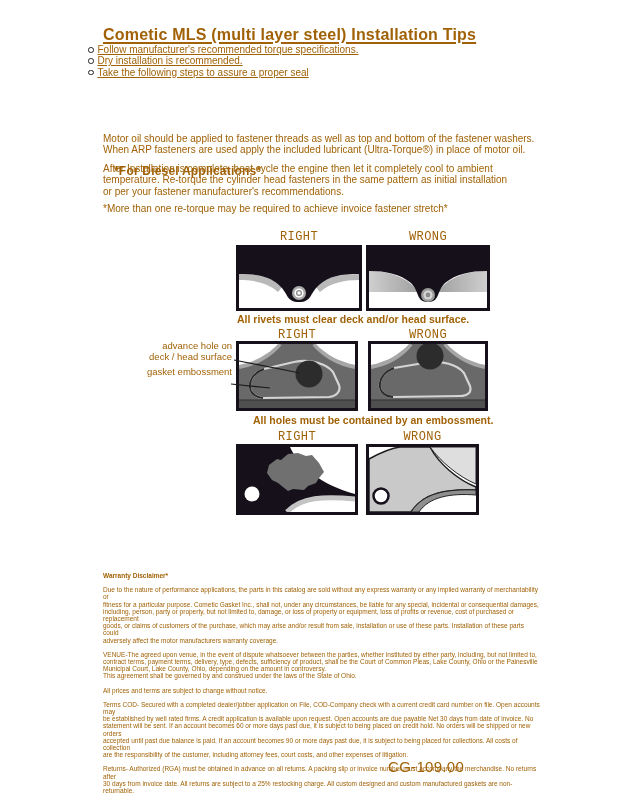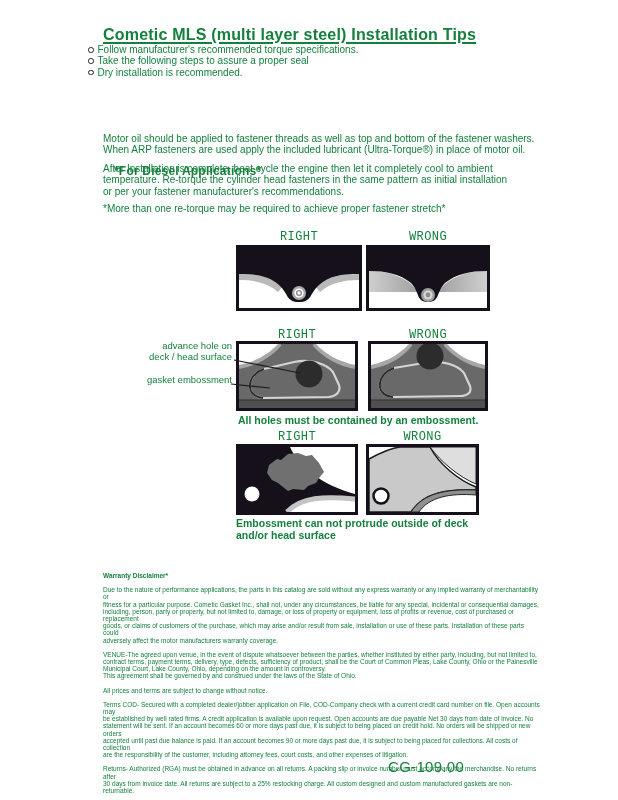--- a/index.html
+++ b/index.html
@@ -1,21 +1,21 @@
 <!DOCTYPE html>
 <html><head>
 <meta charset="utf-8">
 <style>
   html,body{margin:0;padding:0;background:#ffffff;}
   .page{position:relative;width:562px;height:800px;background:#ffffff;
-        font-family:"Liberation Sans",sans-serif;color:#15803d;overflow:hidden;}
+        font-family:"Liberation Sans",sans-serif;color:#a16207;overflow:hidden;}
   .abs{position:absolute;}
   .title{font-size:16px;font-weight:bold;text-decoration:underline;
          text-decoration-thickness:1.5px;text-underline-offset:2px;letter-spacing:.2px;}
-  .bullet-row{display:flex;align-items:flex-start;font-size:10px;line-height:11.4px;height:11.4px;}
+  .bullet-row{display:flex;align-items:flex-start;font-size:10px;line-height:11.4px;height:11.4px;text-decoration:underline;}
   .marker-o{width:3.5px;height:3.5px;border:1px solid #222;border-radius:50%;
             margin:3px 4px 0 0;flex:none;}
   .marker-dot{width:4px;height:4px;background:#222;border-radius:50%;
               margin:3px 4px 0 0;flex:none;}
   .sub{padding-left:24px;}
   .section-heading{font-size:12px;font-weight:bold;letter-spacing:.2px;}
   .body-text{font-size:10px;line-height:11.4px;white-space:pre-line;width:445px;}
   .rw-label{font-size:12px;text-align:center;letter-spacing:.4px;font-family:Liberation Mono, monospace;}
   .caption{font-size:10.5px;font-weight:bold;line-height:12px;white-space:pre-line;}
   .side-label{font-size:9.5px;line-height:11px;text-align:right;}
@@ -32,35 +32,35 @@
 
   <div class="abs title" style="left:103px;top:26px;">Cometic MLS (multi layer steel) Installation Tips</div>
 
   <div class="abs" style="left:88px;top:44px;">
     <div class="bullet-row">
       <span class="marker-o"></span>
       <span>Follow manufacturer's recommended torque specifications.</span>
     </div>
     <div class="bullet-row">
       <span class="marker-o"></span>
-      <span>Take the following steps to assure a proper seal</span>
+      <span>Dry installation is recommended.</span>
     </div>
     <div class="bullet-row">
       <span class="marker-o"></span>
-      <span>Dry installation is recommended.</span>
+      <span>Take the following steps to assure a proper seal</span>
     </div>
   </div>
 
   <div class="abs section-heading" style="left:114px;top:116px;margin-top:48px;">*For Diesel Applications*</div>
   <div class="abs body-text" style="left:103px;top:133px;">Motor oil should be applied to fastener threads as well as top and bottom of the fastener washers.
 When ARP fasteners are used apply the included lubricant (Ultra-Torque®) in place of motor oil.</div>
   <div class="abs body-text" style="left:103px;top:163px;">After Installation is complete, heat cycle the engine then let it completely cool to ambient
 temperature. Re-torque the cylinder head fasteners in the same pattern as initial installation
 or per your fastener manufacturer's recommendations.</div>
-  <div class="abs body-text" style="left:103px;top:203px;">*More than one re-torque may be required to achieve proper fastener stretch*</div>
+  <div class="abs body-text" style="left:103px;top:203px;">*More than one re-torque may be required to achieve invoice fastener stretch*</div>
 
   <div class="abs rw-label" style="left:236px;top:230px;width:126px;">RIGHT</div>
   <div class="abs rw-label" style="left:366px;top:230px;width:124px;">WRONG</div>
 
   <svg class="abs" style="left:236px;top:245px;" width="126" height="66" viewBox="0 0 126 66">
     <rect x="1.5" y="1.5" width="123" height="63" fill="#ffffff" stroke="#15101a" stroke-width="3"></rect>
     <path d="M3,29 C22,29 36,32 47,41 L42,47 C32,38 18,35 3,35 Z" fill="#b9b9b9"></path>
     <path d="M123,29 C104,29 90,32 79,41 L84,47 C94,38 108,35 123,35 Z" fill="#b9b9b9"></path>
     <path d="M3,3 H123 V29 C105,29 93,31 83,40 C73,49 76,57 63,57 C50,57 53,49 43,40 C33,31 21,29 3,29 Z" fill="#15101a"></path>
     <circle cx="63" cy="48" r="7" fill="#aaaaaa"></circle>
@@ -84,27 +84,28 @@
     <path d="M3,26 C20,26 34,30 45,39 C49,43 51,45 53,47 L3,47 Z" fill="url(#gwl)"></path>
     <path d="M121,26 C104,26 90,30 79,39 C75,43 73,45 71,47 L121,47 Z" fill="url(#gwr)"></path>
     <rect x="3" y="47" width="118" height="16" fill="#ffffff"></rect>
     <path d="M3,3 H121 V26 C104,26 90,29 79,38 C70,47 74,57 62,57 C50,57 54,47 45,38 C34,29 20,26 3,26 Z" fill="#15101a"></path>
     <circle cx="62" cy="50" r="7" fill="#9a9a9a"></circle>
     <circle cx="62" cy="50" r="4.6" fill="#d6d6d6"></circle>
     <circle cx="62" cy="50" r="2.4" fill="#8a8a8a"></circle>
     <rect x="1.5" y="1.5" width="121" height="63" fill="none" stroke="#15101a" stroke-width="3"></rect>
   </svg>
 
+  <div class="abs caption" style="left:237px;top:313px;">All rivets must clear deck and/or head surface.</div>
 
   <div class="abs rw-label" style="left:236px;top:328px;width:122px;">RIGHT</div>
   <div class="abs rw-label" style="left:368px;top:328px;width:120px;">WRONG</div>
 
   <div class="abs side-label" style="left:100px;top:340px;width:132px;white-space:pre-line;">advance hole on
 deck / head surface</div>
-  <div class="abs side-label" style="left:100px;top:374px;width:132px;">gasket embossment</div>
+  <div class="abs side-label" style="left:100px;top:366px;width:132px;">gasket embossment</div>
 
   <svg class="abs" style="left:236px;top:341px;" width="122" height="70" viewBox="0 0 122 70">
     <rect x="1.5" y="1.5" width="119" height="67" fill="#696969" stroke="#15101a" stroke-width="3"></rect>
     <path d="M44,3 C35,14 20,23 3,26" stroke="#a6a6a6" stroke-width="4" fill="none"></path>
     <path d="M78,3 C87,14 102,23 119,26" stroke="#a6a6a6" stroke-width="4" fill="none"></path>
     <path d="M3,3 L42,3 C33,13 19,21 3,24 Z" fill="#ffffff"></path>
     <path d="M119,3 L80,3 C89,13 103,21 119,24 Z" fill="#ffffff"></path>
     <rect x="3" y="59" width="116" height="8" fill="#4f4f4f"></rect>
     <line x1="3" y1="59" x2="119" y2="59" stroke="#303030" stroke-width="1.2"></line>
     <path d="M27,57 C17,56 13,50 14,43 C15,36 20,31 28,28 L58,21 C75,17.5 91,23 97,31 L103,44 C105,50 101,55 93,56 Z" stroke="#d4d4d4" stroke-width="2.2" fill="none"></path>
@@ -125,21 +126,21 @@
     <path d="M25,56 C15,55 11,49 12,42 C13,35 18,30 26,27" stroke="#2b2b2b" stroke-width="2" fill="none"></path>
     <circle cx="62" cy="15" r="13.5" fill="#2c2c2c"></circle>
     <rect x="1.5" y="1.5" width="117" height="67" fill="none" stroke="#15101a" stroke-width="3"></rect>
   </svg>
 
   <svg class="abs" style="left:100px;top:335px;" width="215" height="65" viewBox="0 0 215 65">
     <line x1="134" y1="25" x2="200" y2="38" stroke="#1c1c1c" stroke-width="1.2"></line>
     <line x1="131" y1="49" x2="170" y2="53" stroke="#1c1c1c" stroke-width="1.2"></line>
   </svg>
 
-  <div class="abs caption" style="left:238px;top:414px;">All holes must be contained by an embossment.</div>
+  <div class="abs caption" style="left:253px;top:414px;">All holes must be contained by an embossment.</div>
 
   <div class="abs rw-label" style="left:236px;top:430px;width:122px;">RIGHT</div>
   <div class="abs rw-label" style="left:366px;top:430px;width:113px;">WRONG</div>
 
   <svg class="abs" style="left:236px;top:444px;" width="122" height="71" viewBox="0 0 122 71">
     <rect x="1.5" y="1.5" width="119" height="68" fill="#ffffff" stroke="#15101a" stroke-width="3"></rect>
     <path d="M3,3 L54,3 C63,23 86,41 119,50 L119,55 C88,52 65,53 51,68 L3,68 Z" fill="#15101a"></path>
     <path d="M119,55 C88,52 65,53 51,68" stroke="#c4c4c4" stroke-width="5" fill="none"></path>
     <path d="M33,21 L41,15 L45,16 L52,10 L62,9 L70,12 L76,11 L83,19 L88,28 L83,34 L80,39 L72,42 L68,46 L57,45 L52,47 L42,39 L36,36 L31,29 Z" fill="#707070"></path>
     <circle cx="16" cy="50" r="7.5" fill="#ffffff"></circle>
@@ -148,22 +149,20 @@
 
   <svg class="abs" style="left:366px;top:444px;" width="113" height="71" viewBox="0 0 113 71">
     <rect x="1.5" y="1.5" width="110" height="68" fill="#ffffff" stroke="#15101a" stroke-width="3"></rect>
     <path d="M3,15 C14,9 25,4 34,3 L64,3 C73,20 92,36 110,43 L110,46 C80,45 57,49 45,68 L3,68 Z" fill="#c9c9c9" stroke="#1a1a1a" stroke-width="1.5"></path>
     <path d="M64,3 L110,3 L110,40 C93,33 75,18 64,3 Z" fill="#dedede" stroke="#222222" stroke-width="1"></path>
     <path d="M110,46 C80,45 57,49 45,68 L53,68 C63,53 84,49 110,51 Z" fill="#8f8f8f" stroke="#222222" stroke-width="1"></path>
     <circle cx="15" cy="52" r="7.5" fill="#ffffff" stroke="#15101a" stroke-width="2.5"></circle>
     <rect x="1.5" y="1.5" width="110" height="68" fill="none" stroke="#15101a" stroke-width="3"></rect>
   </svg>
 
-  <div class="abs caption" style="left:236px;top:517px;">Embossment can not protrude outside of deck
-and/or head surface</div>
 
   <div class="abs" style="left:103px;top:572px;width:438px;">
     <div class="fine-heading mb7">Warranty Disclaimer*</div>
     <div class="fine mb7">Due to the nature of performance applications, the parts in this catalog are sold without any express warranty or any implied warranty of merchantability or
 fitness for a particular purpose.  Cometic Gasket Inc., shall not, under any circumstances, be liable for any special, incidental or consequential damages,
 including, person, party or property, but not limited to, damage, or loss of property or equipment, loss of profits or revenue, cost of purchased or replacement
 goods, or claims of customers of the purchase, which may arise and/or result from sale, installation or use of these parts.  Installation of these parts could
 adversely affect the motor manufacturers warranty coverage.</div>
     <div class="fine mb0">VENUE-The agreed upon venue, in the event of dispute whatsoever between the parties, whether instituted by either party, including, but not limited to,
 contract terms, payment terms, delivery, type, defects, sufficiency of product, shall be the Court of Common Pleas, Lake County, Ohio or the Painesville

